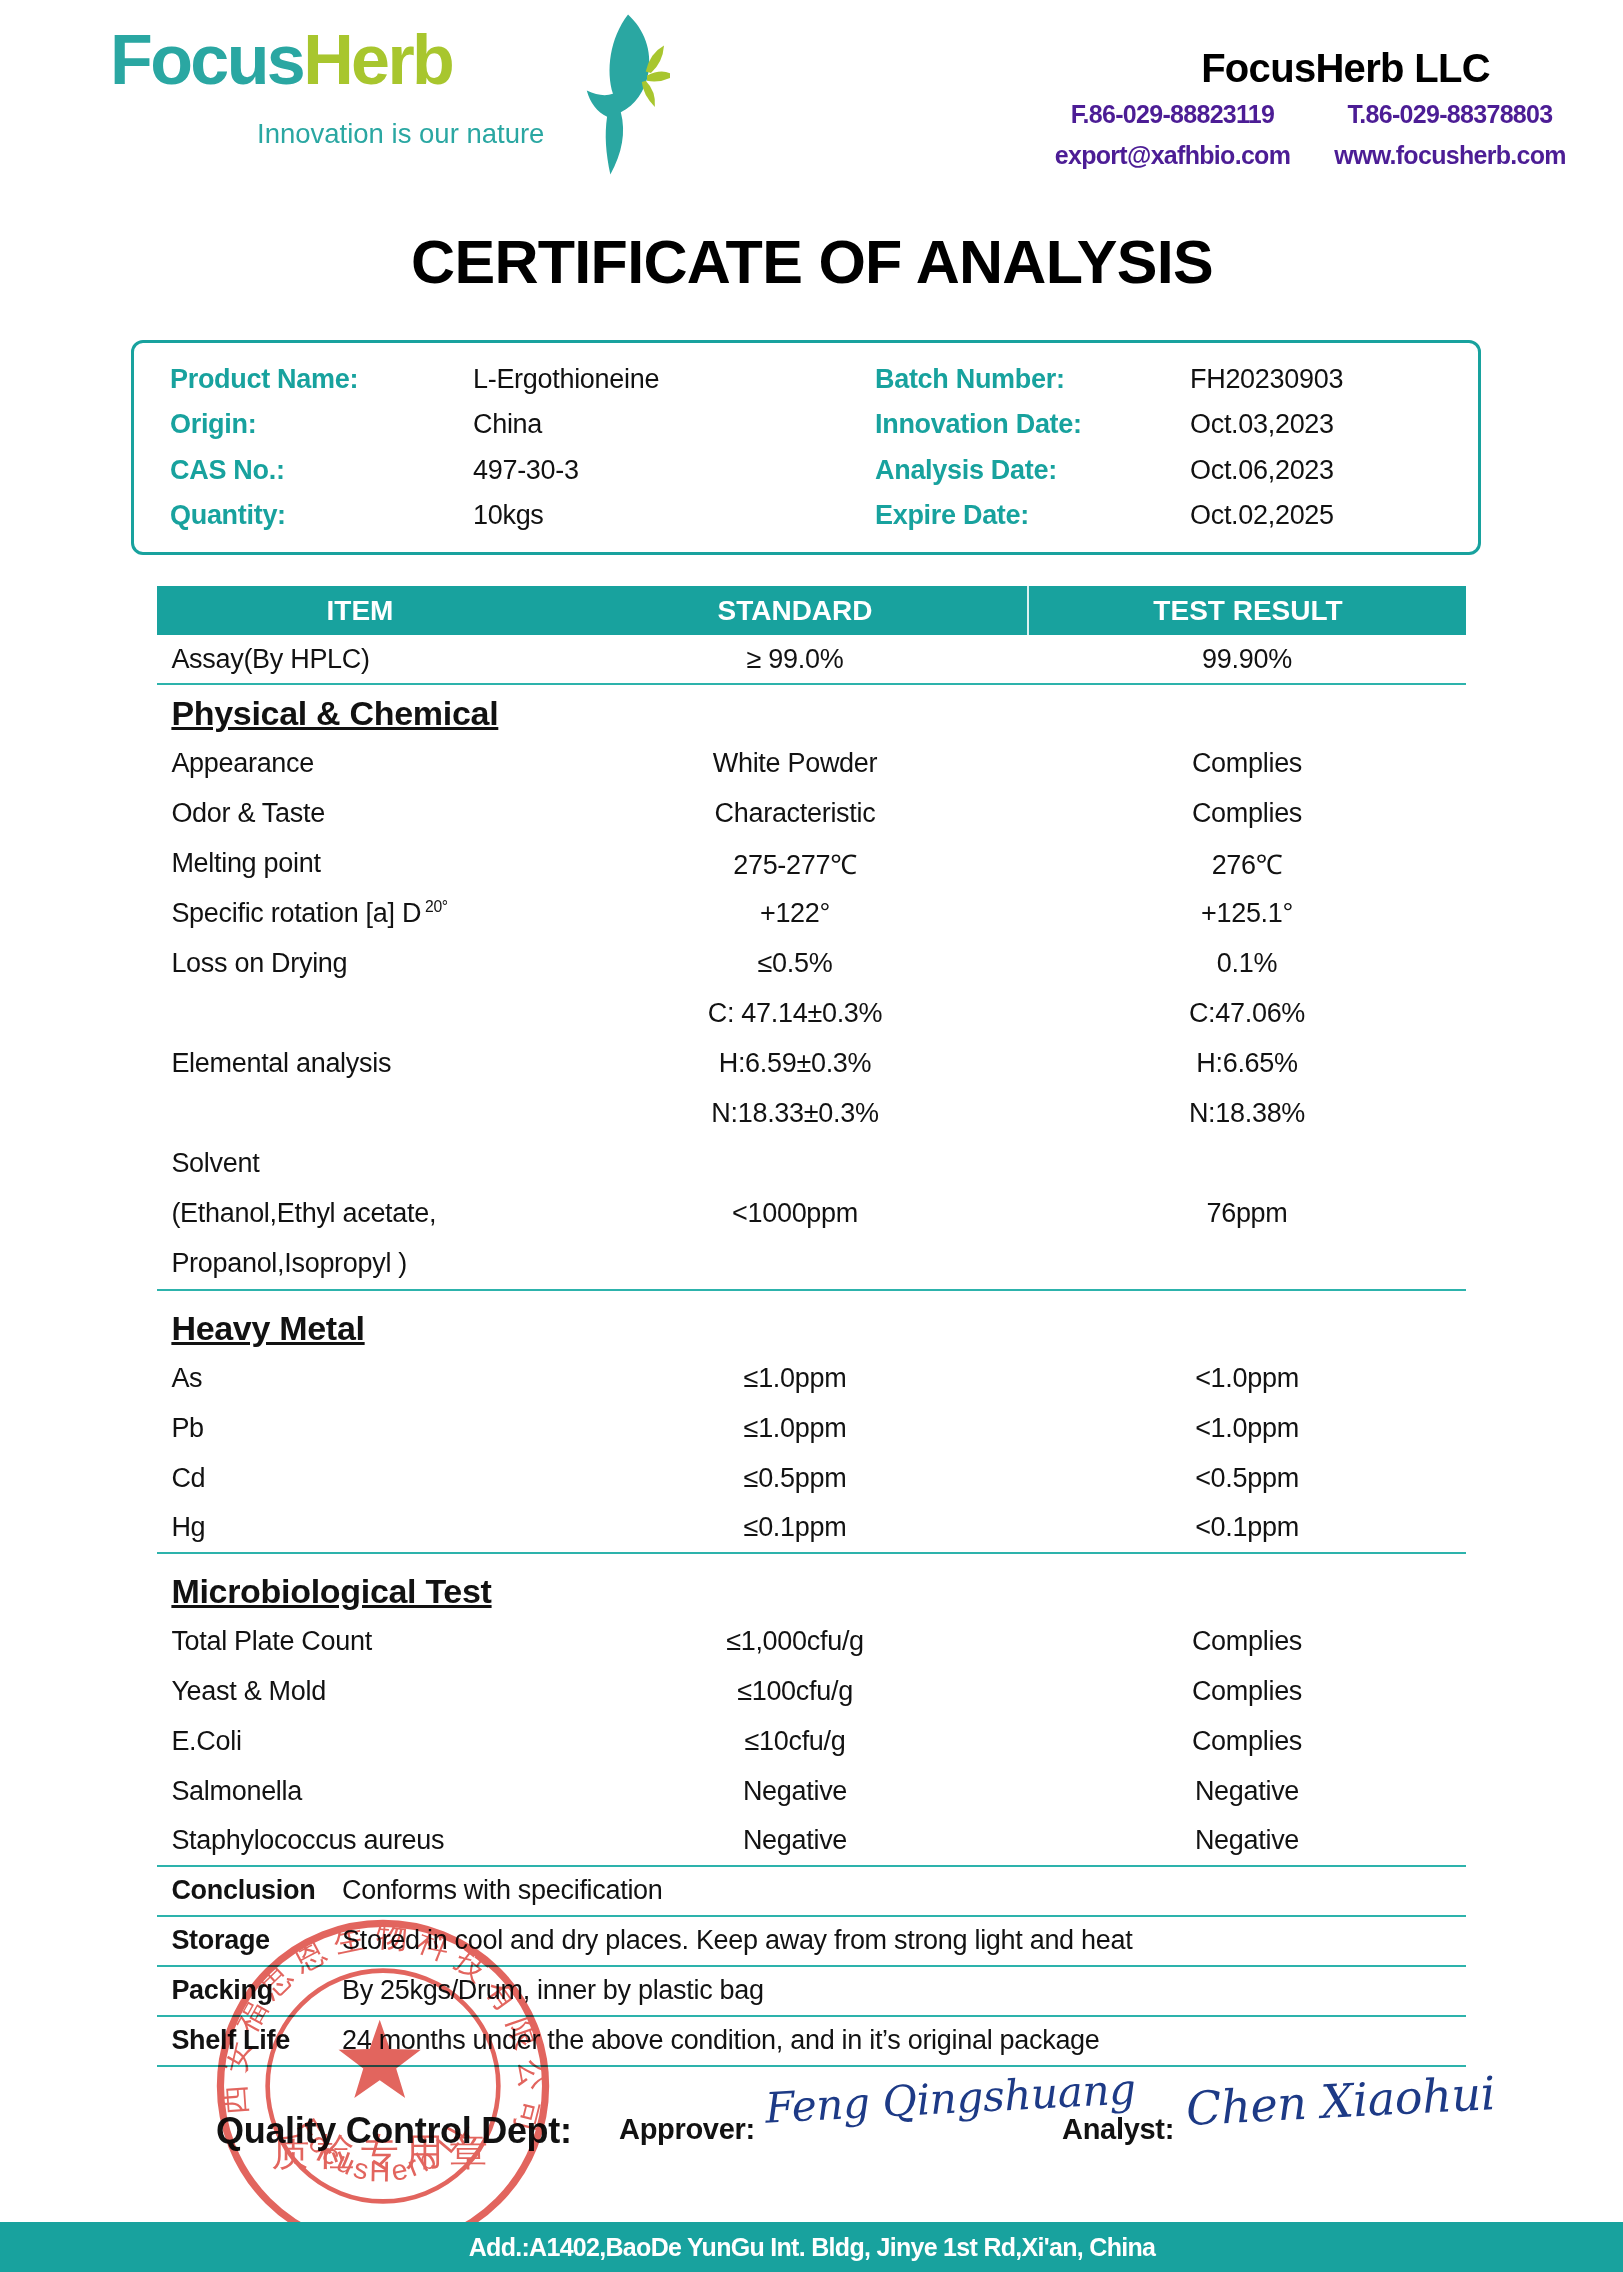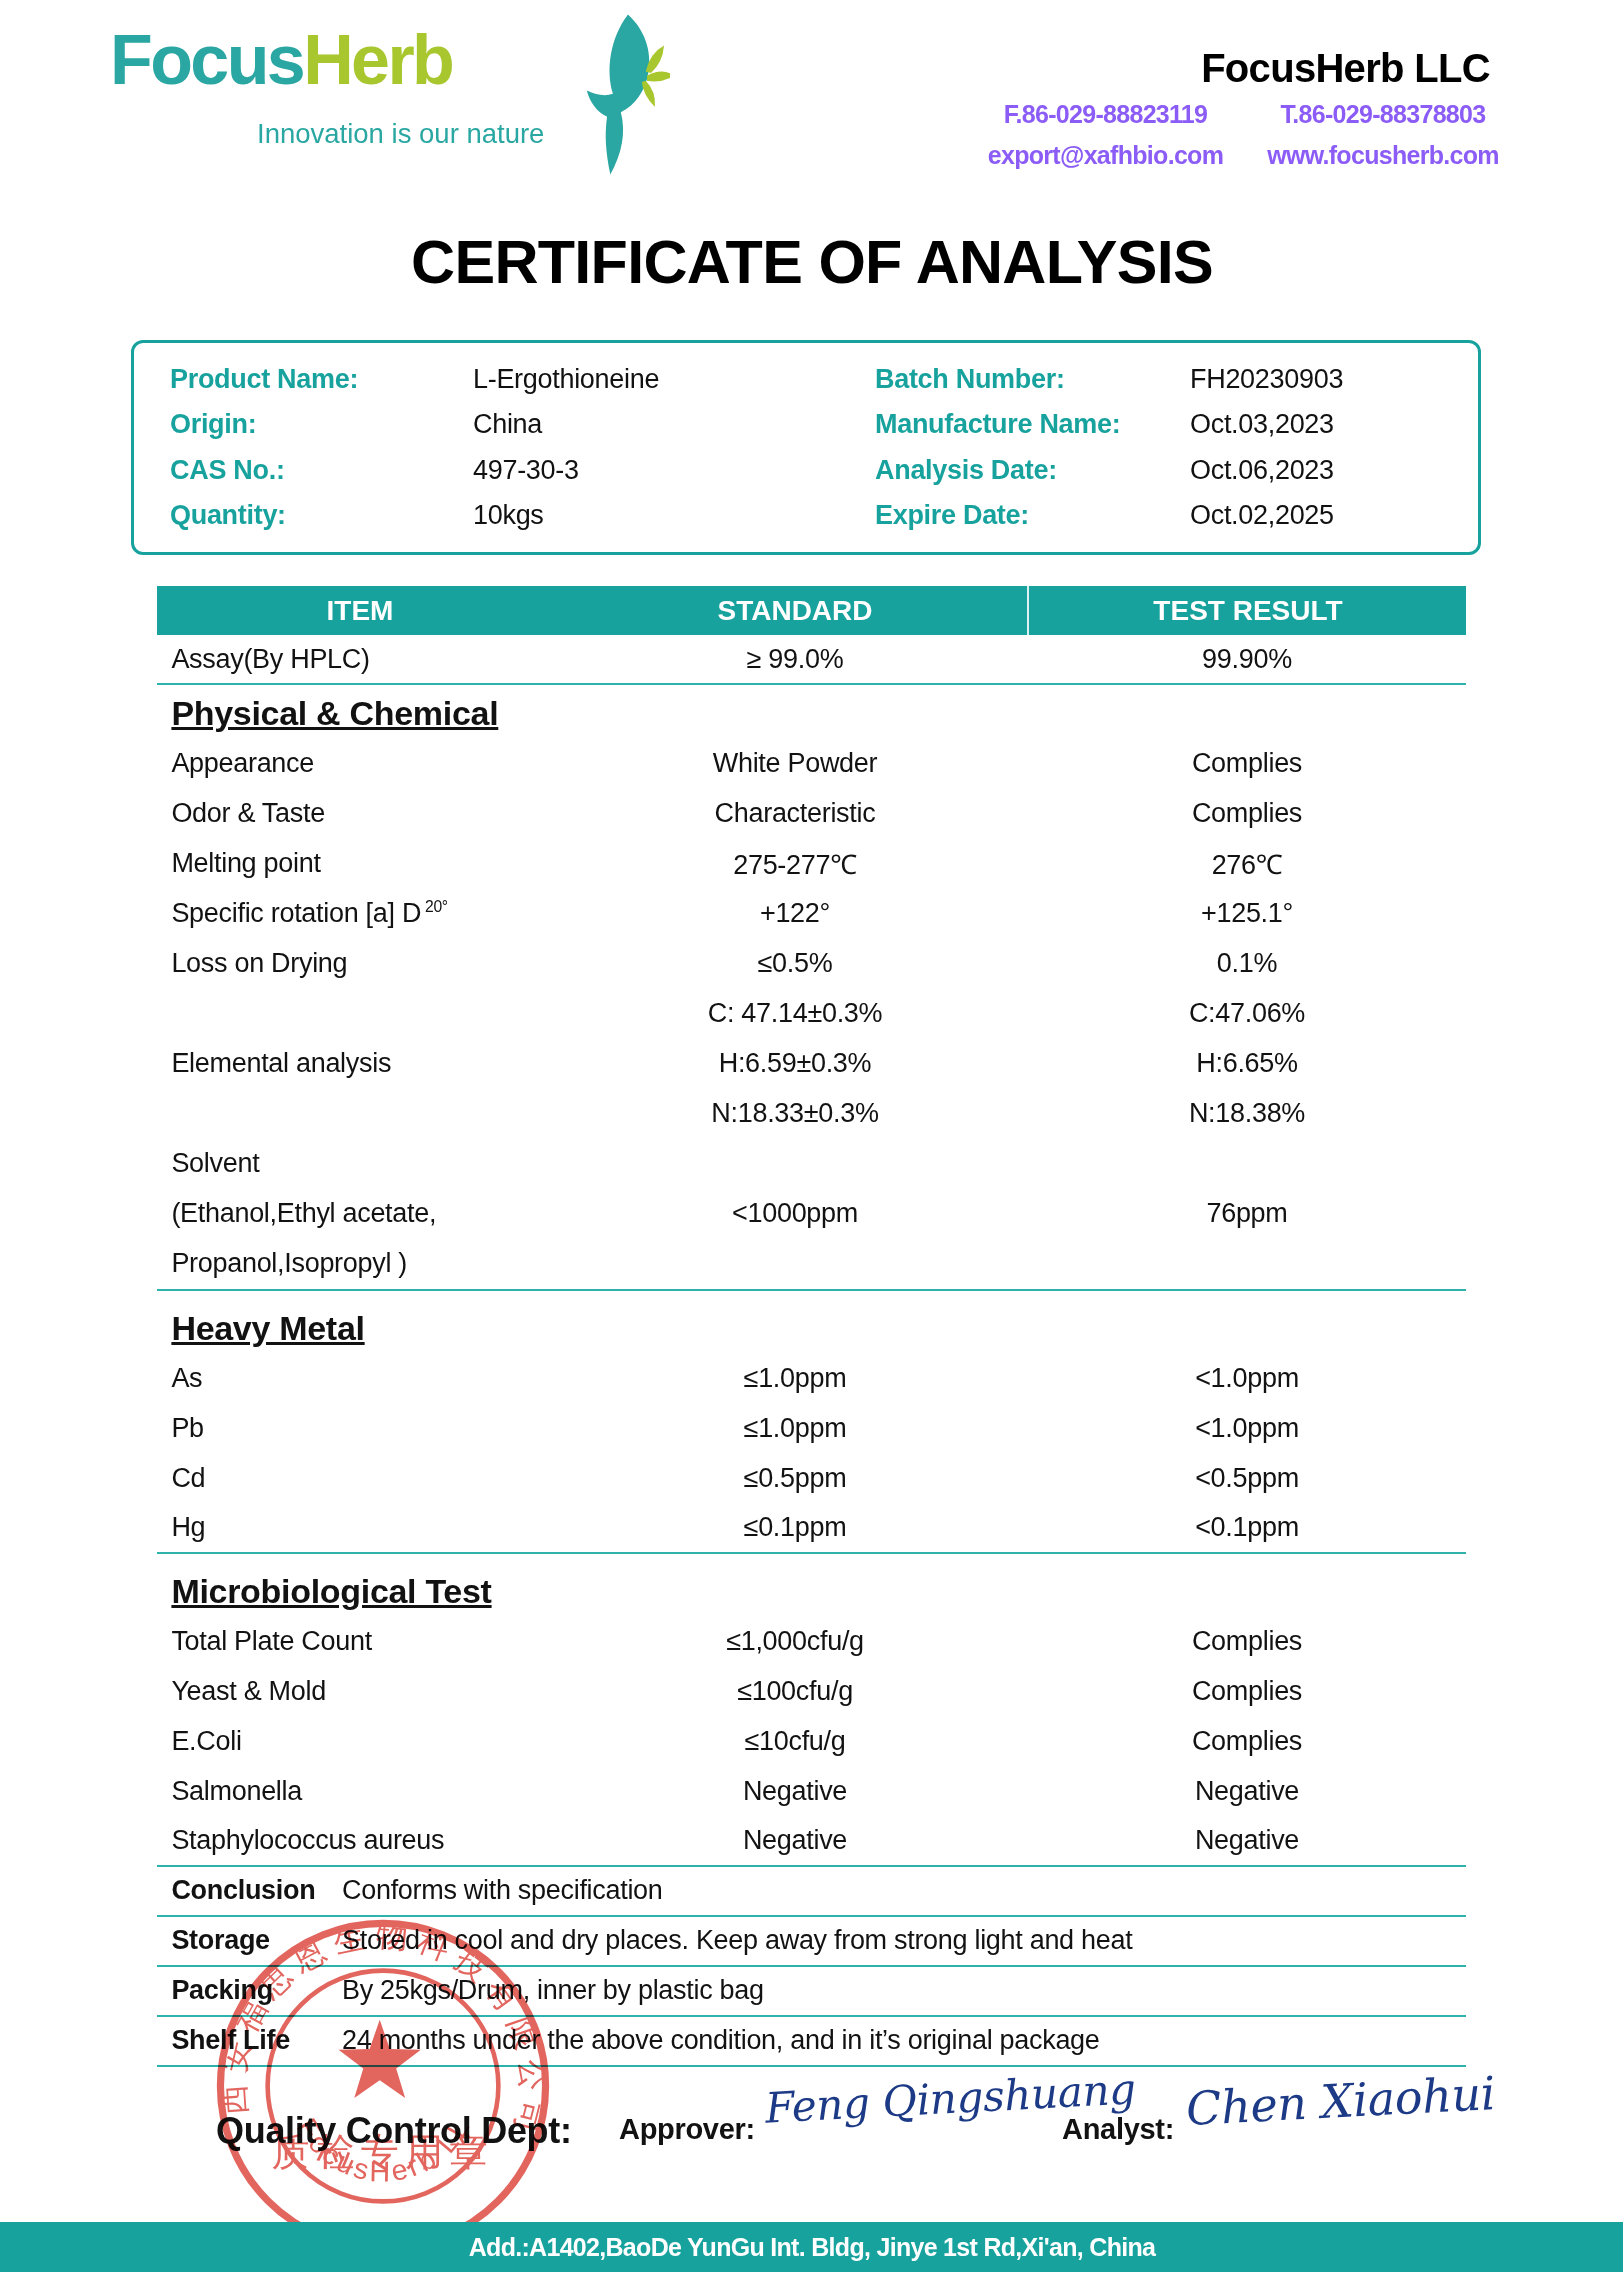--- a/index.html
+++ b/index.html
@@ -14,23 +14,23 @@
   
   .logo-text{position:absolute;left:110px;top:25px;font-size:70px;font-weight:bold;
              letter-spacing:-2.6px;line-height:1;white-space:nowrap;}
   .logo-focus{color:var(--logo_teal);}
   .logo-herb{color:var(--lime);}
   .tagline{position:absolute;left:257px;top:118px;font-size:27.5px;color:var(--logo_teal);letter-spacing:0;}
   .leaf{position:absolute;left:552px;top:11.8px;}
 
   .company{position:absolute;left:1167px;top:46px;width:357px;text-align:center;
            font-size:40px;font-weight:bold;color:#000;letter-spacing:-0.7px;}
-  .contacts{position:absolute;left:972px;top:100px;display:grid;
+  .contacts{position:absolute;left:1039px;top:100px;display:grid;
             grid-template-columns:267px 288px;row-gap:11.8px;font-size:25px;font-weight:bold;
-            text-align:center;color:#8b5cf6;letter-spacing:-0.7px;}
+            text-align:center;color:#4c1d95;letter-spacing:-0.7px;}
 
   
   .title{position:absolute;left:0;top:227px;width:1624px;text-align:center;
          font-size:61px;font-weight:bold;color:#000;letter-spacing:-0.7px;}
 
   
   .info-box{position:absolute;left:131px;top:340px;width:1350px;height:215px;
             border:3.3px solid var(--teal);border-radius:12px;
             display:grid;grid-template-columns:283px 422px 295px auto;grid-auto-rows:1fr;
             align-items:center;padding:14.4px 6.5px 14.4px 36px;font-size:27px;}
@@ -108,21 +108,21 @@
 
   <div class="title">CERTIFICATE OF ANALYSIS</div>
 
   <div class="info-box" id="info-grid">
       <div class="ilabel">Product Name:</div>
       <div class="ivalue">L-Ergothioneine</div>
       <div class="ilabel">Batch Number:</div>
       <div class="ivalue">FH20230903</div>
       <div class="ilabel">Origin:</div>
       <div class="ivalue">China</div>
-      <div class="ilabel">Manufacture Name:</div>
+      <div class="ilabel">Innovation Date:</div>
       <div class="ivalue">Oct.03,2023</div>
       <div class="ilabel">CAS No.:</div>
       <div class="ivalue">497-30-3</div>
       <div class="ilabel">Analysis Date:</div>
       <div class="ivalue">Oct.06,2023</div>
       <div class="ilabel">Quantity:</div>
       <div class="ivalue">10kgs</div>
       <div class="ilabel">Expire Date:</div>
       <div class="ivalue">Oct.02,2025</div>
     </div>

